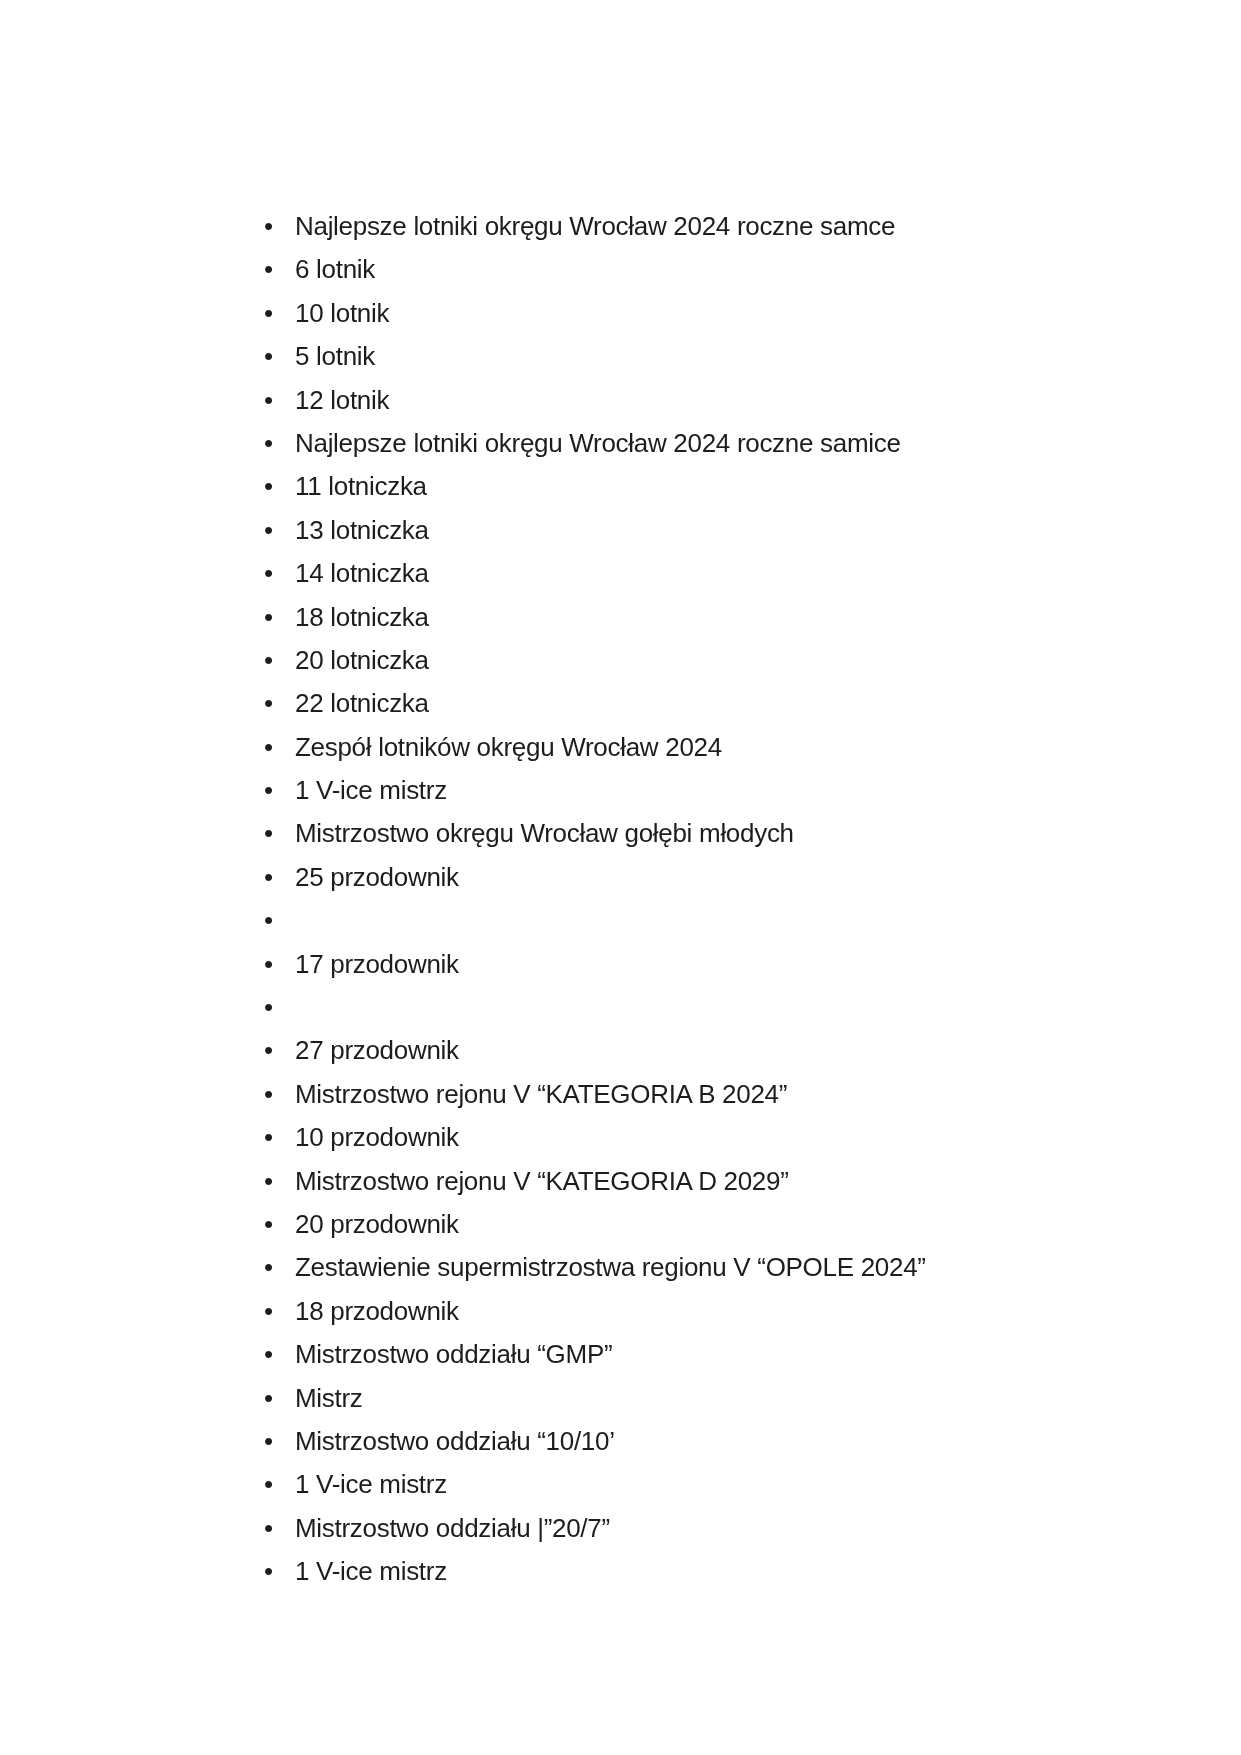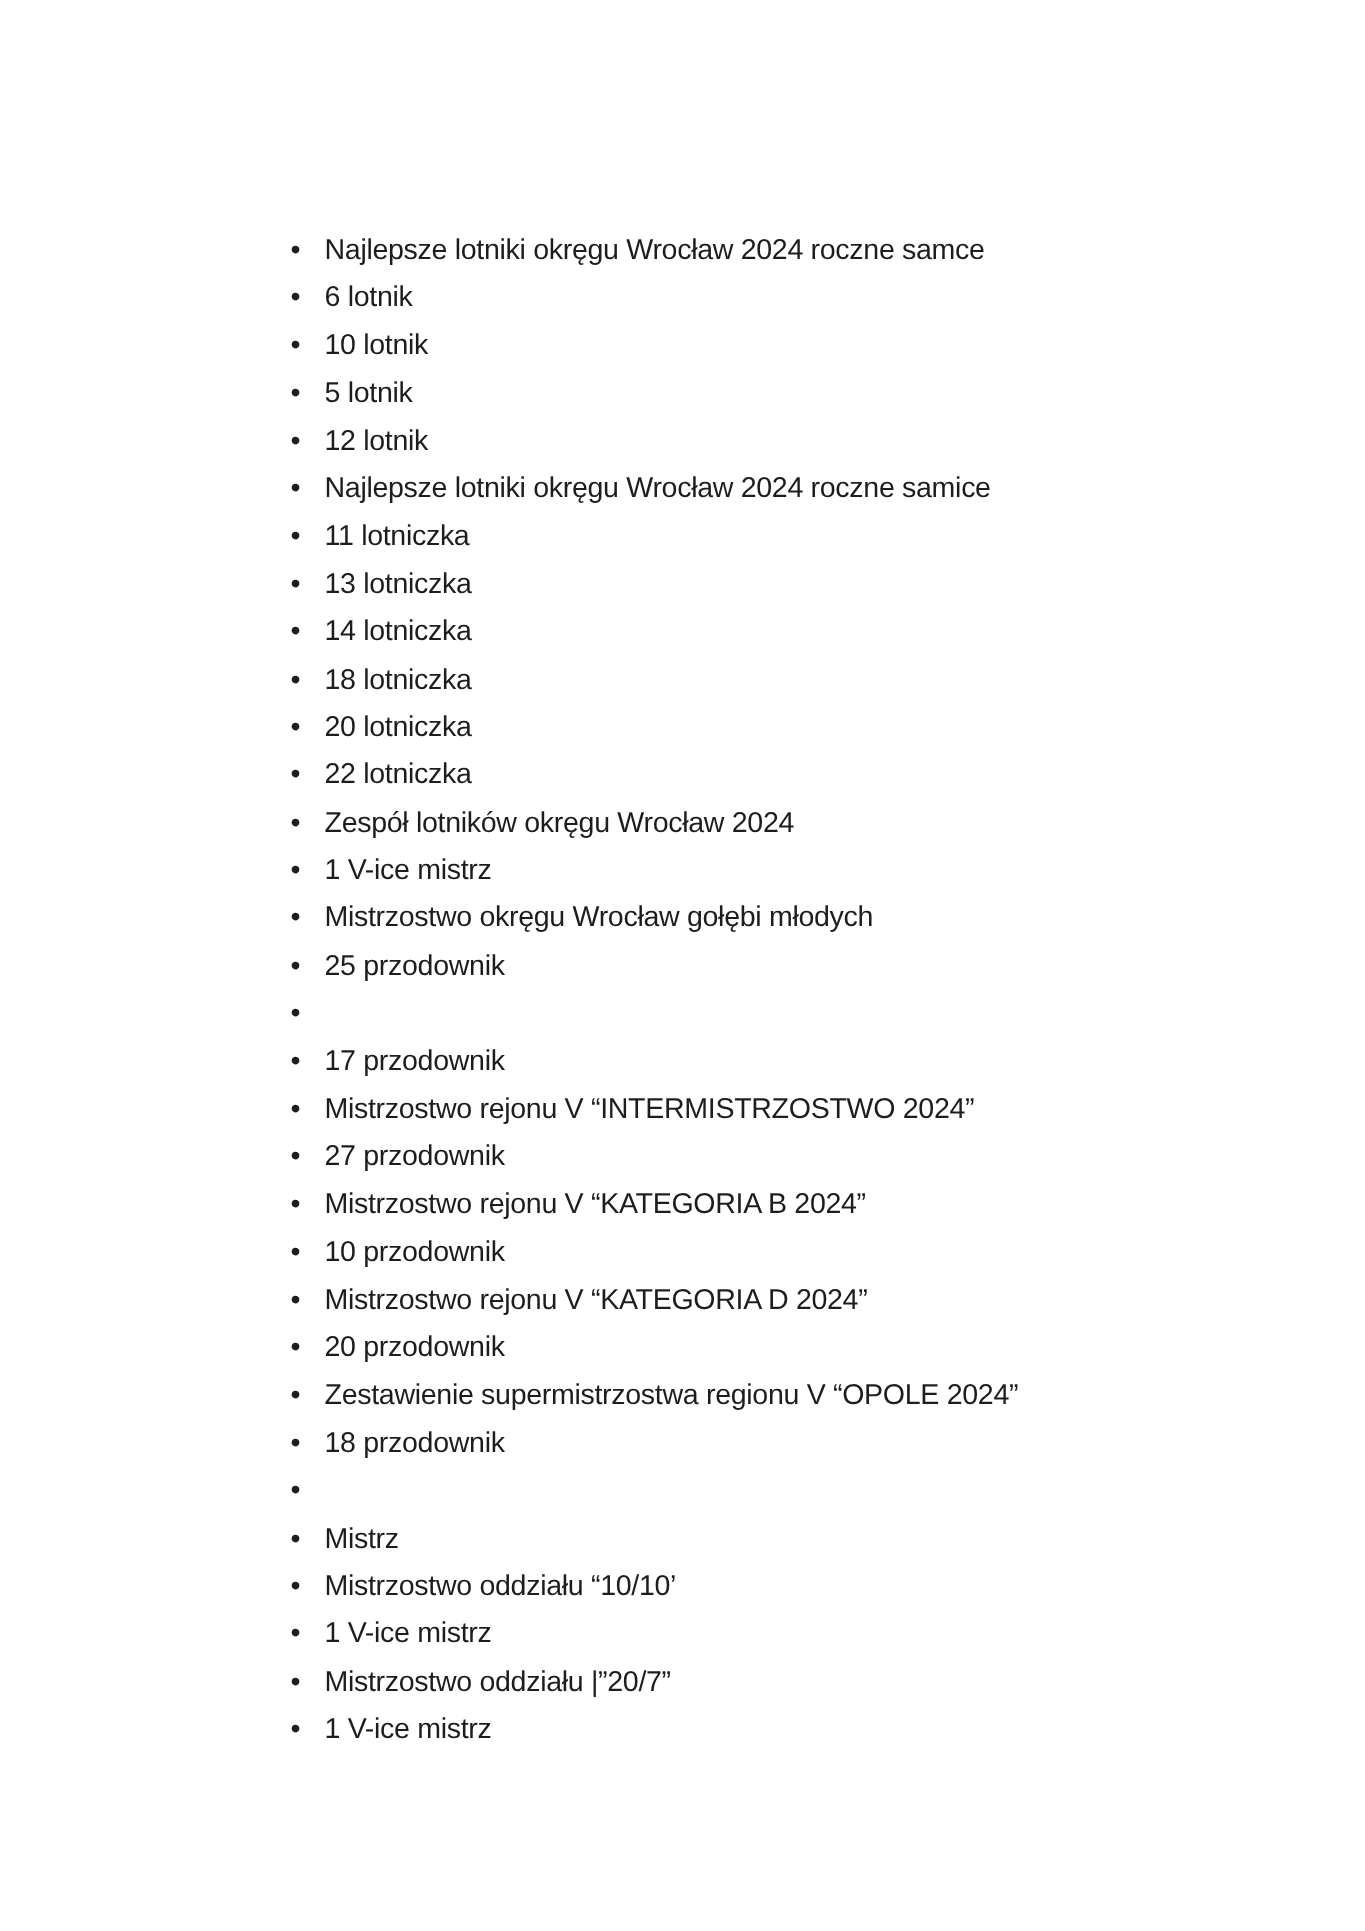--- a/index.html
+++ b/index.html
@@ -113,52 +113,52 @@
     </li>
       <li>
       <span class="bullet">•</span>
     </li>
       <li>
       <span class="bullet">•</span>
       <span class="item-text">17 przodownik</span>
     </li>
       <li>
       <span class="bullet">•</span>
-      <span class="item-text">Mistrzostwo rejonu V “INTERMISTRZOSTWO 2024”</span>
     </li>
       <li>
       <span class="bullet">•</span>
       <span class="item-text">27 przodownik</span>
     </li>
       <li>
       <span class="bullet">•</span>
       <span class="item-text">Mistrzostwo rejonu V “KATEGORIA B 2024”</span>
     </li>
       <li>
       <span class="bullet">•</span>
       <span class="item-text">10 przodownik</span>
     </li>
       <li>
       <span class="bullet">•</span>
-      <span class="item-text">Mistrzostwo rejonu V “KATEGORIA D 2024”</span>
+      <span class="item-text">Mistrzostwo rejonu V “KATEGORIA D 2029”</span>
     </li>
       <li>
       <span class="bullet">•</span>
       <span class="item-text">20 przodownik</span>
     </li>
       <li>
       <span class="bullet">•</span>
       <span class="item-text">Zestawienie supermistrzostwa regionu V “OPOLE 2024”</span>
     </li>
       <li>
       <span class="bullet">•</span>
       <span class="item-text">18 przodownik</span>
     </li>
       <li>
       <span class="bullet">•</span>
+      <span class="item-text">Mistrzostwo oddziału “GMP”</span>
     </li>
       <li>
       <span class="bullet">•</span>
       <span class="item-text">Mistrz</span>
     </li>
       <li>
       <span class="bullet">•</span>
       <span class="item-text">Mistrzostwo oddziału “10/10’</span>
     </li>
       <li>

